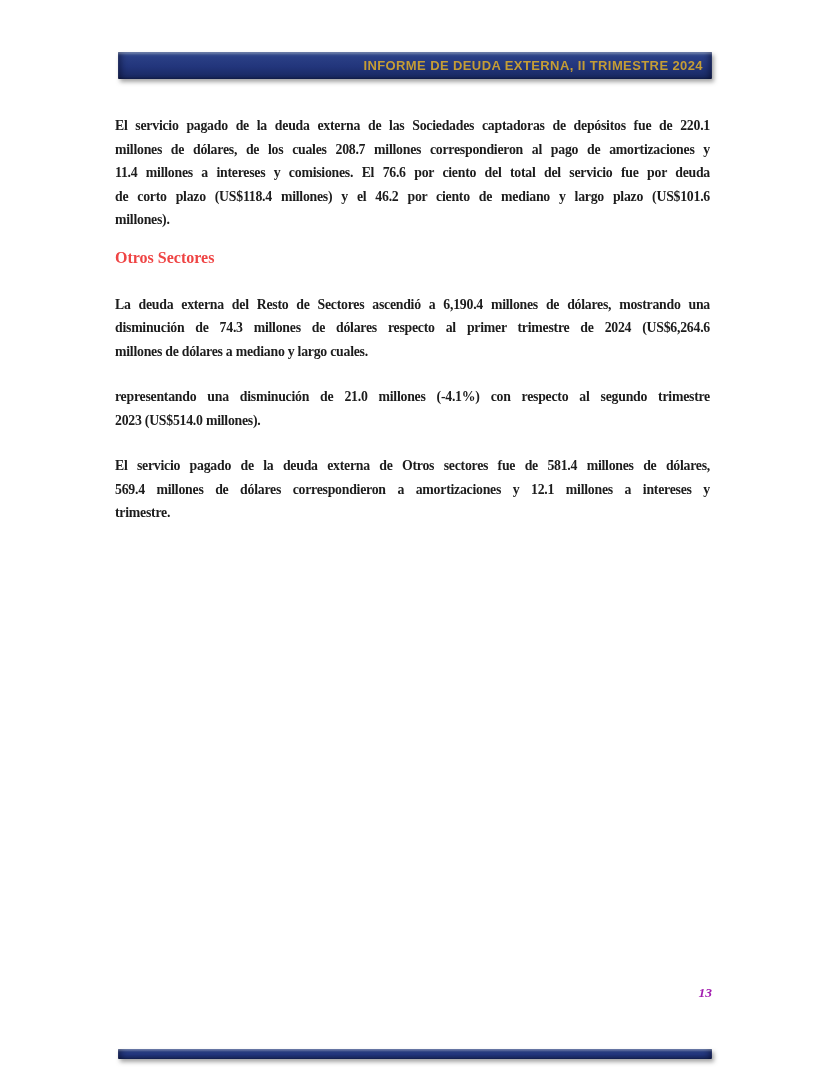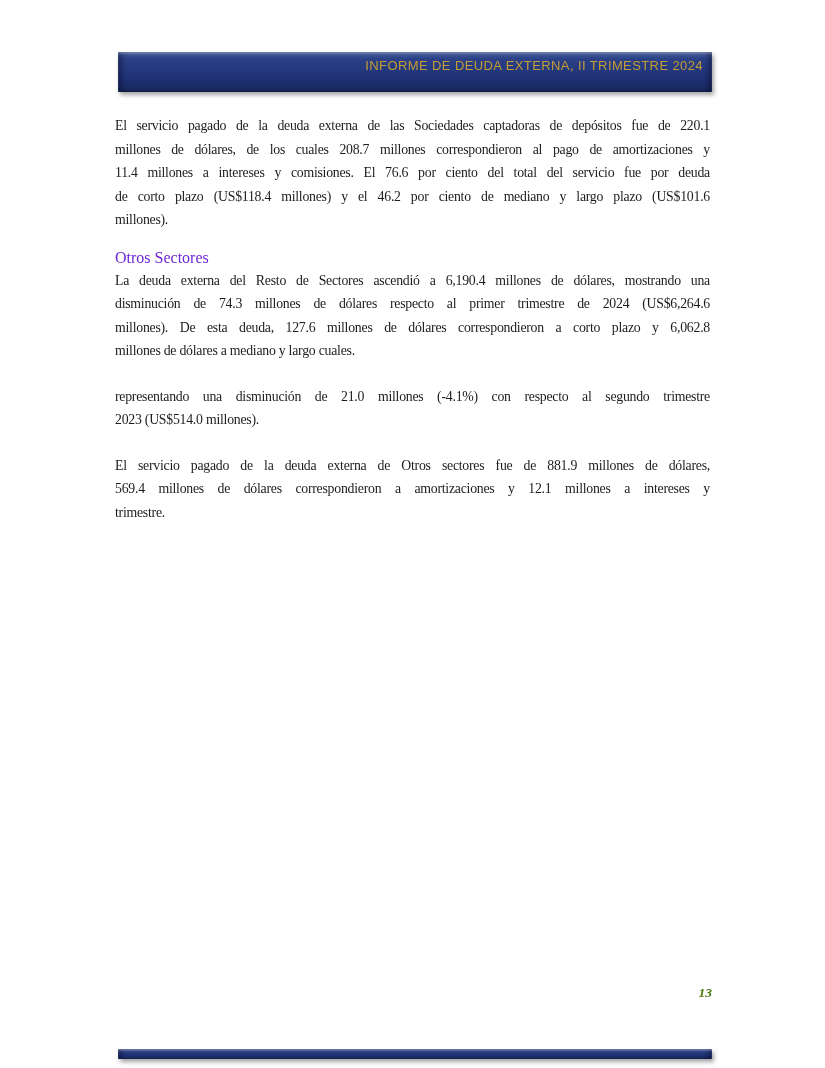--- a/index.html
+++ b/index.html
@@ -16,64 +16,64 @@
     position:absolute;
     left:118px;width:594px;
     background:linear-gradient(180deg,#46609f 0%,#2a3f85 18%,#22357b 55%,#1a2a63 92%,#14214f 100%);
     box-shadow:
       2px 3px 4px rgba(90,90,90,0.55),
       inset 0 2px 2px rgba(255,255,255,0.25),
       inset 6px 0 6px -3px rgba(0,0,20,0.45),
       inset -6px 0 6px -3px rgba(0,0,20,0.45);
     border-radius:1px;
   }
-  .header-bar{top:52px;height:40px;}
+  .header-bar{top:52px;height:27px;font-weight:bold;}
   .footer-bar{top:1049px;height:10px;}
   .header-title{
     position:absolute;right:9px;top:0;
     line-height:27px;
     font-family:"Liberation Sans","DejaVu Sans",sans-serif;
     font-size:13px;
     letter-spacing:0.4px;
     color:#c59d35;
     white-space:nowrap;
   }
   
   .content{
     position:absolute;left:115px;top:114px;width:595px;
   }
-  .para{margin:0;}
+  .para{margin:0;font-weight:bold;}
   .para .line{
     line-height:23.5px;
     font-size:13.8px;
     letter-spacing:-0.25px;
     text-align:justify;
     text-align-last:justify;
     white-space:nowrap;
   }
   .para .line:last-child{
     text-align-last:left;
   }
   .section-heading{
     margin:14px 0 0 0;
     font-size:16px;
     line-height:23px;
-    font-weight:normal;
-    color:#6d28d9;
+    font-weight:bold;
+    color:#ef4444;
   }
-  #p2{}
+  #p2{margin-top:24px;}
   #p3{margin-top:22px;}
   #p4{margin-top:22px;}
   
   .page-number{
     position:absolute;top:985px;right:113px;
     font-size:13.5px;
     font-style:italic;
     font-weight:bold;
-    color:#4d7c0f;
+    color:#a21caf;
   }
 </style>
 </head>
 <body>
 
 <div class="page">
 
   <div class="bar header-bar">
     <span class="header-title">INFORME DE DEUDA EXTERNA, II TRIMESTRE 2024</span>
   </div>
@@ -86,31 +86,30 @@
         <div class="line">11.4 millones a intereses y comisiones. El 76.6 por ciento del total del servicio fue por deuda</div>
         <div class="line">de corto plazo (US$118.4 millones) y el 46.2 por ciento de mediano y largo plazo (US$101.6</div>
         <div class="line">millones).</div>
       </div>
 
     <h2 class="section-heading">Otros Sectores</h2>
 
     <div class="para" id="p2">
         <div class="line">La deuda externa del Resto de Sectores ascendió a 6,190.4 millones de dólares, mostrando una</div>
         <div class="line">disminución de 74.3 millones de dólares respecto al primer trimestre de 2024 (US$6,264.6</div>
-        <div class="line">millones). De esta deuda, 127.6 millones de dólares correspondieron a corto plazo y 6,062.8</div>
         <div class="line">millones de dólares a mediano y largo cuales.</div>
       </div>
 
     <div class="para" id="p3">
         <div class="line">representando una disminución de 21.0 millones (-4.1%) con respecto al segundo trimestre</div>
         <div class="line">2023 (US$514.0 millones).</div>
       </div>
 
     <div class="para" id="p4">
-        <div class="line">El servicio pagado de la deuda externa de Otros sectores fue de 881.9 millones de dólares,</div>
+        <div class="line">El servicio pagado de la deuda externa de Otros sectores fue de 581.4 millones de dólares,</div>
         <div class="line">569.4 millones de dólares correspondieron a amortizaciones y 12.1 millones a intereses y</div>
         <div class="line">trimestre.</div>
       </div>
 
   </div>
 
   <div class="page-number">13</div>
 
   <div class="bar footer-bar"></div>
 

